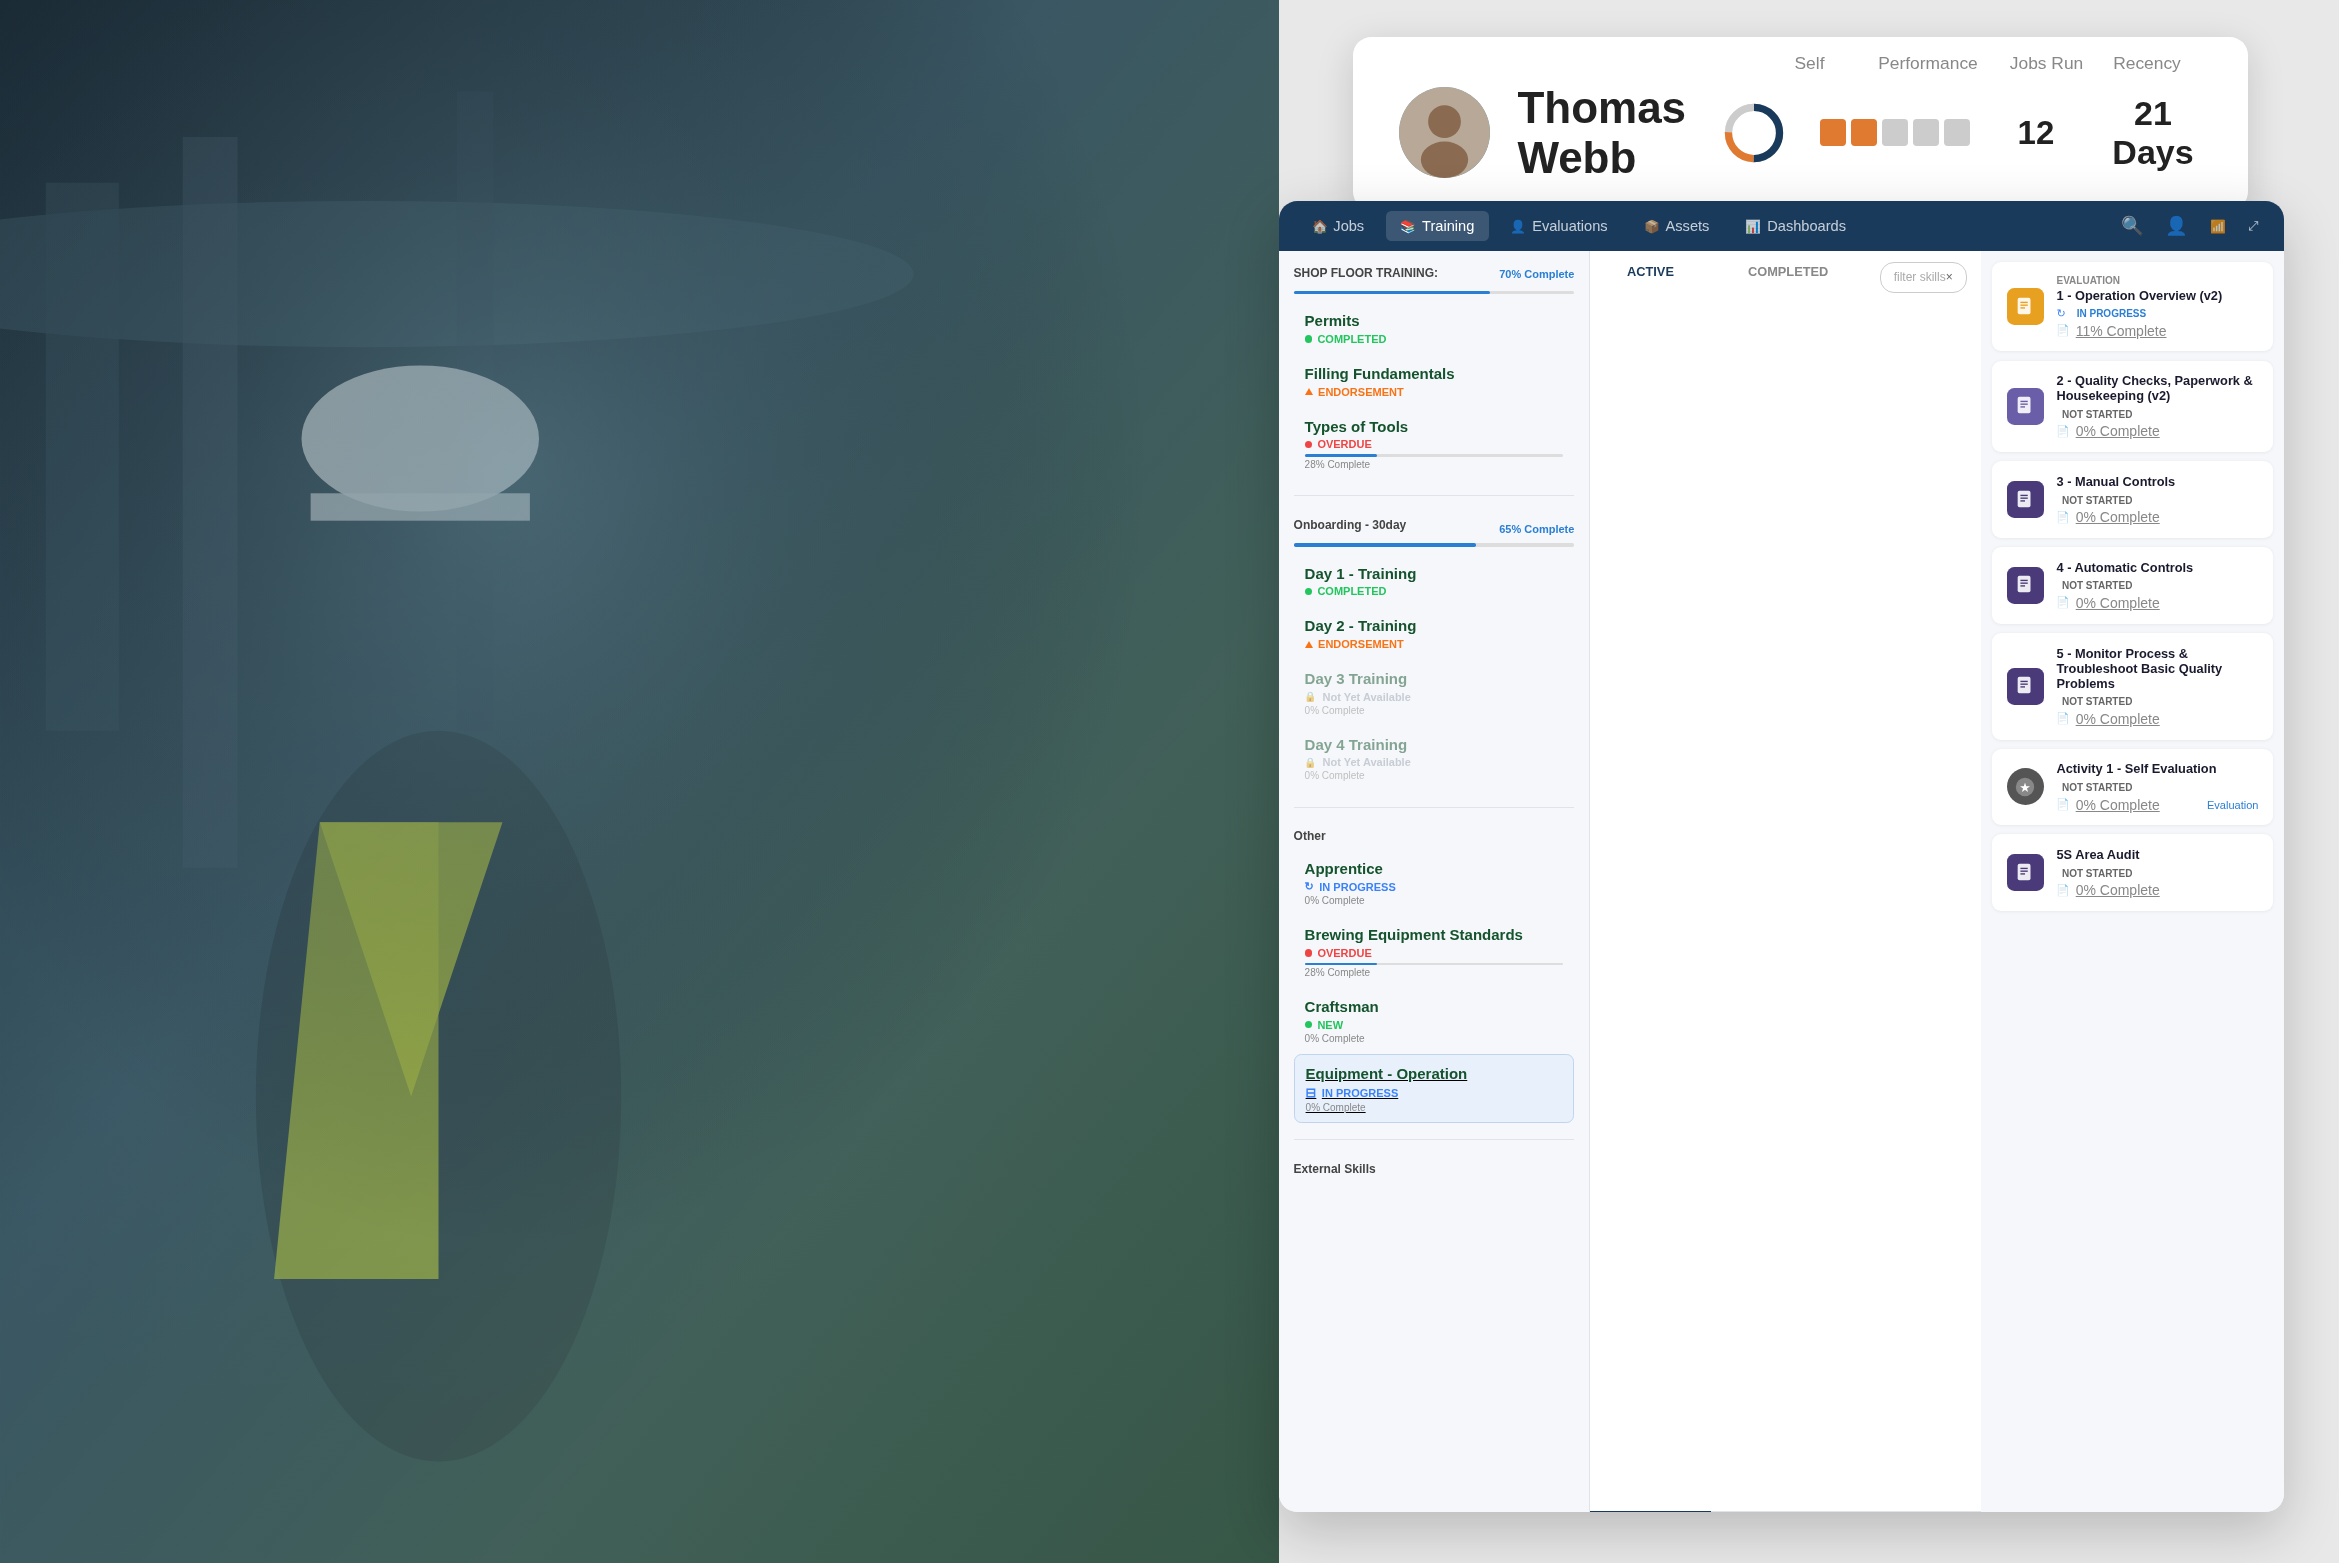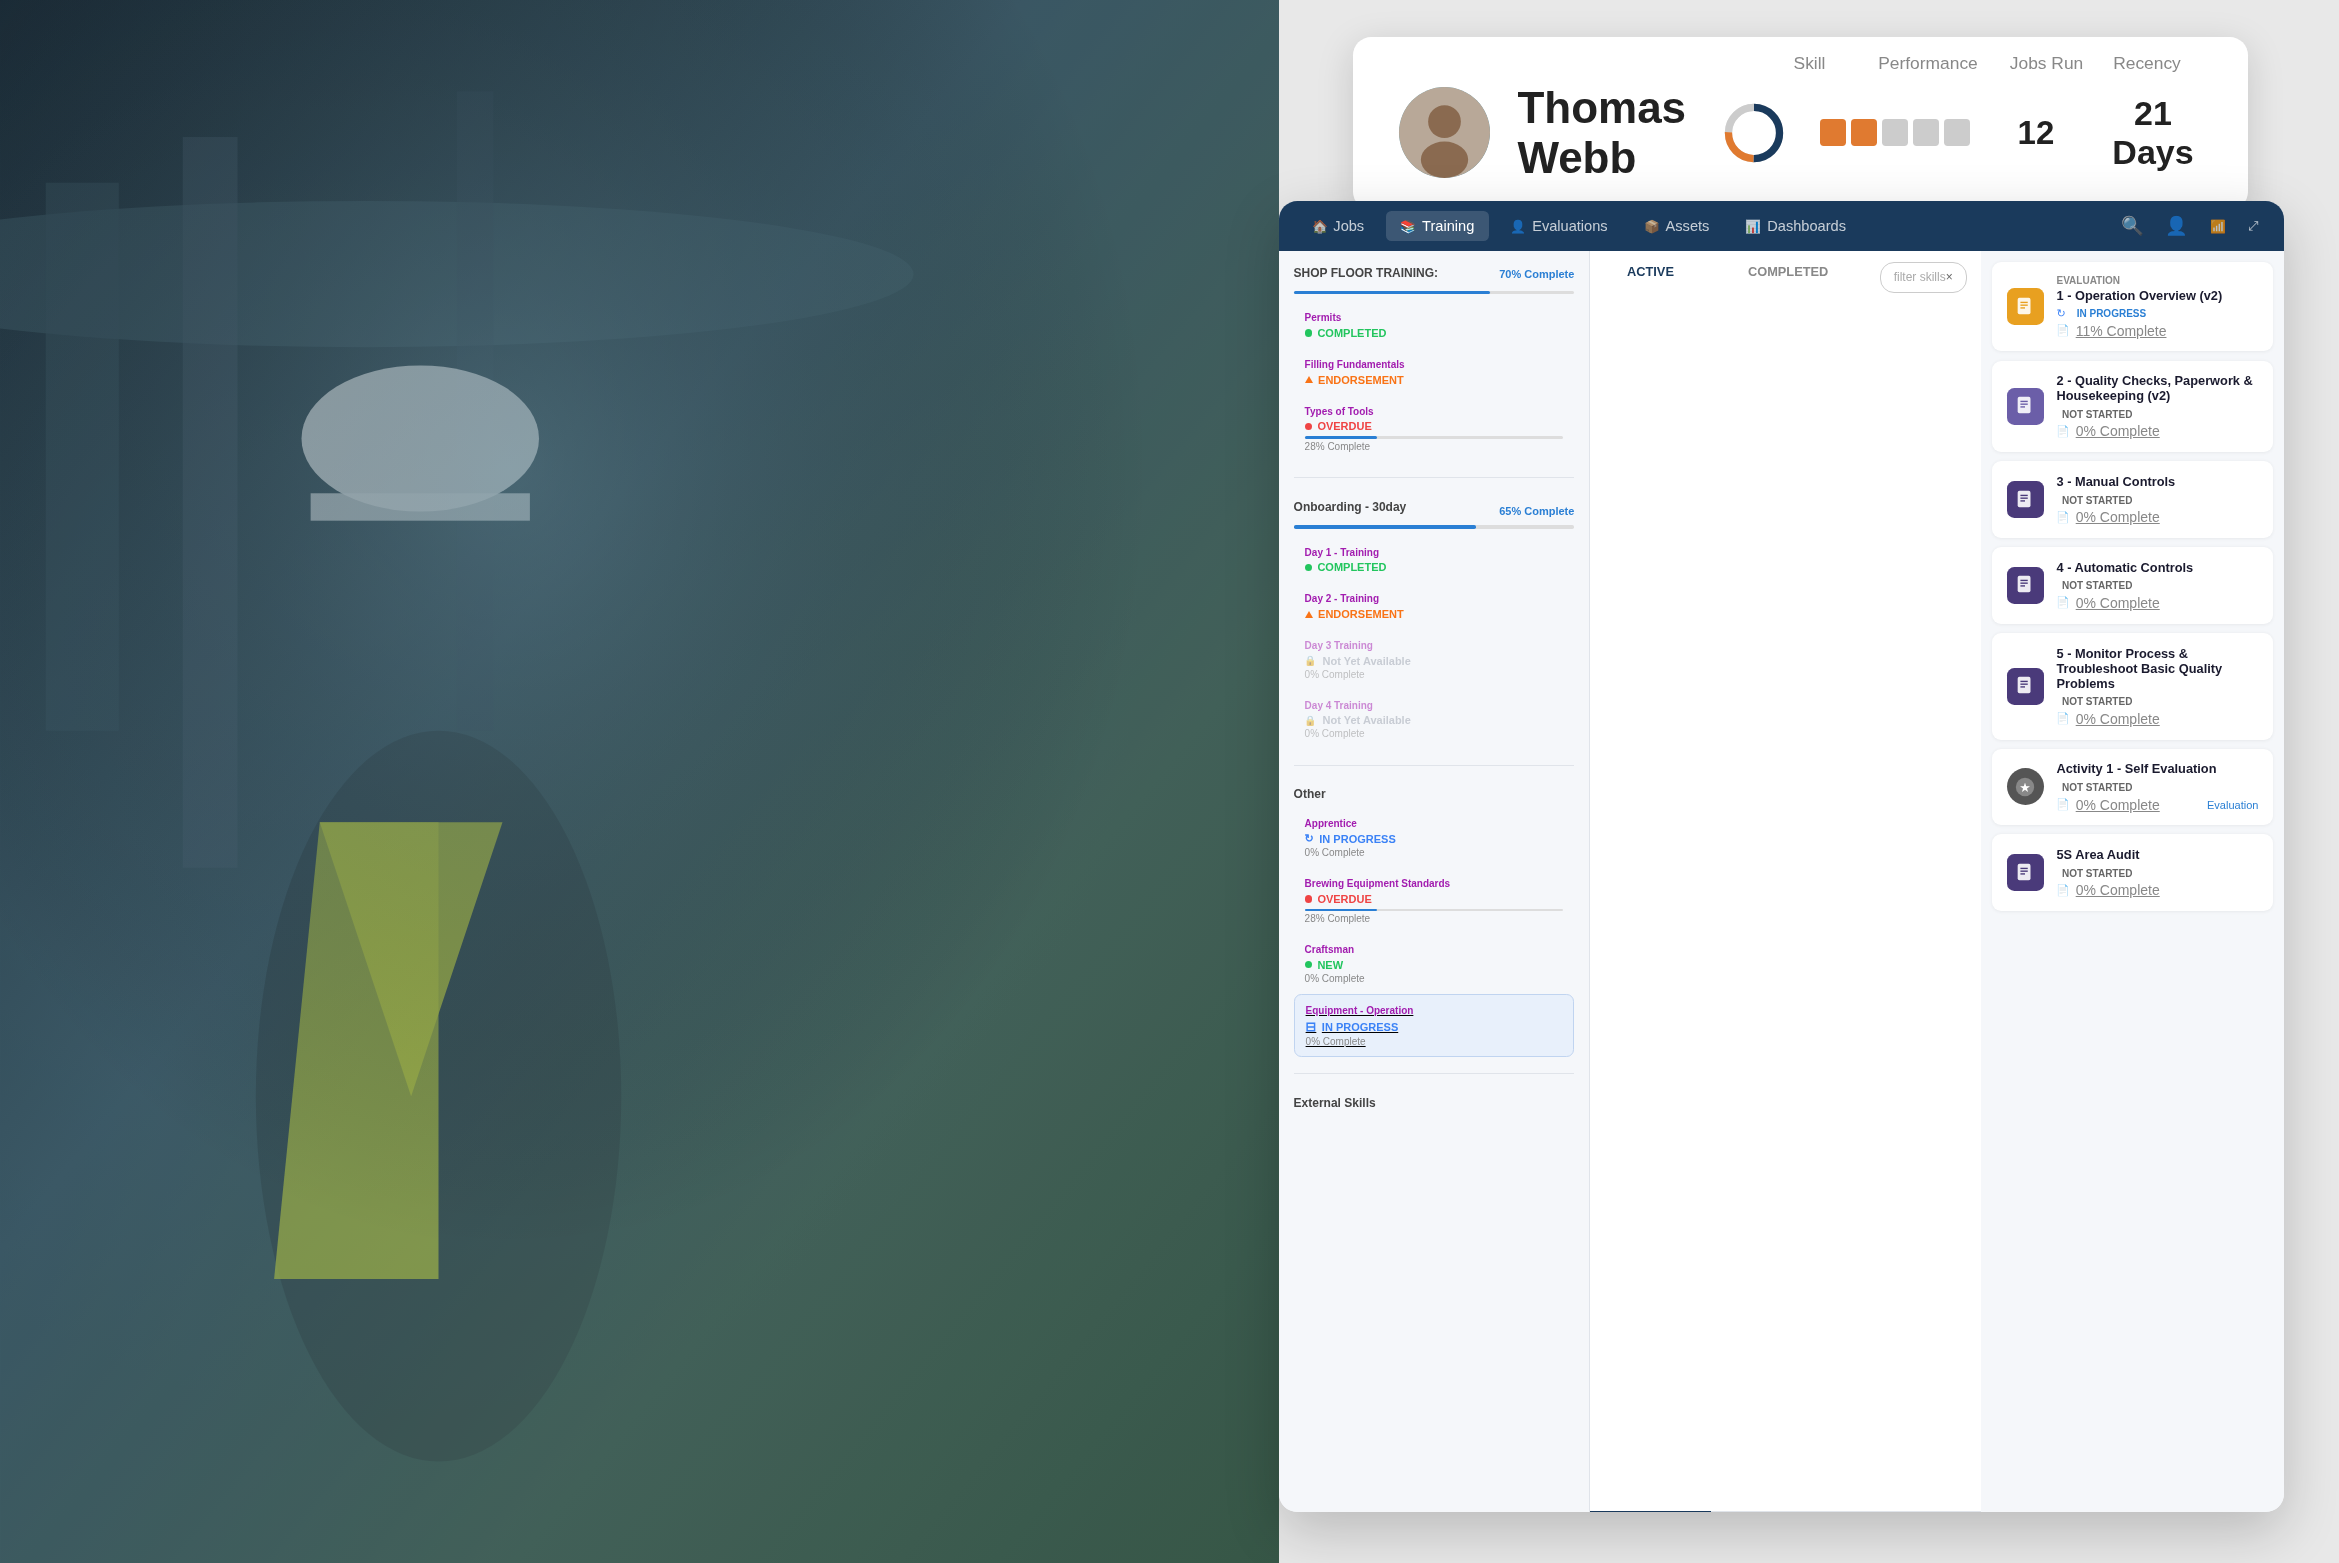--- a/index.html
+++ b/index.html
@@ -150,23 +150,23 @@
       background: #2a7fd4;
     }
     .sidebar-item {
       padding: 9.1px 11px;
       border-radius: 7.3px;
       cursor: pointer;
       margin-bottom: 1.8px;
     }
     .sidebar-item.active { background: #e8f0fb; border: 0.9px solid #c0d4f0; text-decoration: underline; }
     .sidebar-item-name {
-      font-size: 10px;
+      font-size: 15px;
       font-weight: 600;
-      color: #a21caf;
+      color: #14532d;
       margin-bottom: 3.7px;
     }
     .sidebar-item-status {
       display: flex;
       align-items: center;
       gap: 5.5px;
       font-size: 11px;
       font-weight: 600;
     }
     .status-dot {
@@ -356,21 +356,21 @@
         <stop offset="0%" style="stop-color:#5a7a85;stop-opacity:0.4"></stop>
         <stop offset="100%" style="stop-color:transparent;stop-opacity:0"></stop>
       </radialGradient>
     </defs>
     <rect x="0" y="0" width="1400" height="1711" fill="url(#lightG)"></rect>
   </svg>
 </div>
 
 <div class="profile-card">
   <div style="position:absolute;top:16.4px;right:46px;display:flex;gap:0;align-items:center;">
-    <div style="width:91px;text-align:center;font-size:17.4px;color:#888;font-weight:500;">Skill</div>
+    <div style="width:91px;text-align:center;font-size:17.4px;color:#888;font-weight:500;">Self</div>
     <div style="width:146px;text-align:center;font-size:17.4px;color:#888;font-weight:500;">Performance</div>
     <div style="width:91px;text-align:center;font-size:17.4px;color:#888;font-weight:500;">Jobs Run</div>
     <div style="width:110px;text-align:center;font-size:17.4px;color:#888;font-weight:400;">Recency</div>
   </div>
   <div style="margin-top:18.3px;display:flex;align-items:center;width:100%;gap:27.4px;">
     <div class="profile-avatar">
       <svg width="91" height="91" viewBox="0 0 100 100">
         <circle cx="50" cy="50" r="50" fill="#b8a898"></circle>
         <circle cx="50" cy="38" r="18" fill="#8a6a50"></circle>
         <ellipse cx="50" cy="80" rx="26" ry="20" fill="#8a6a50"></ellipse>

